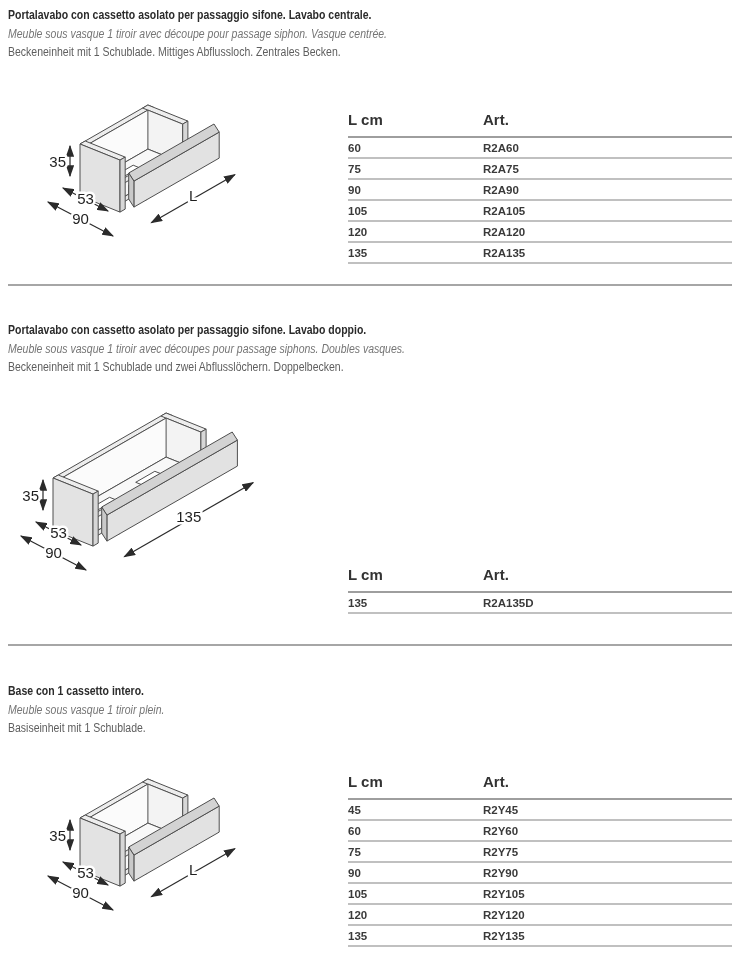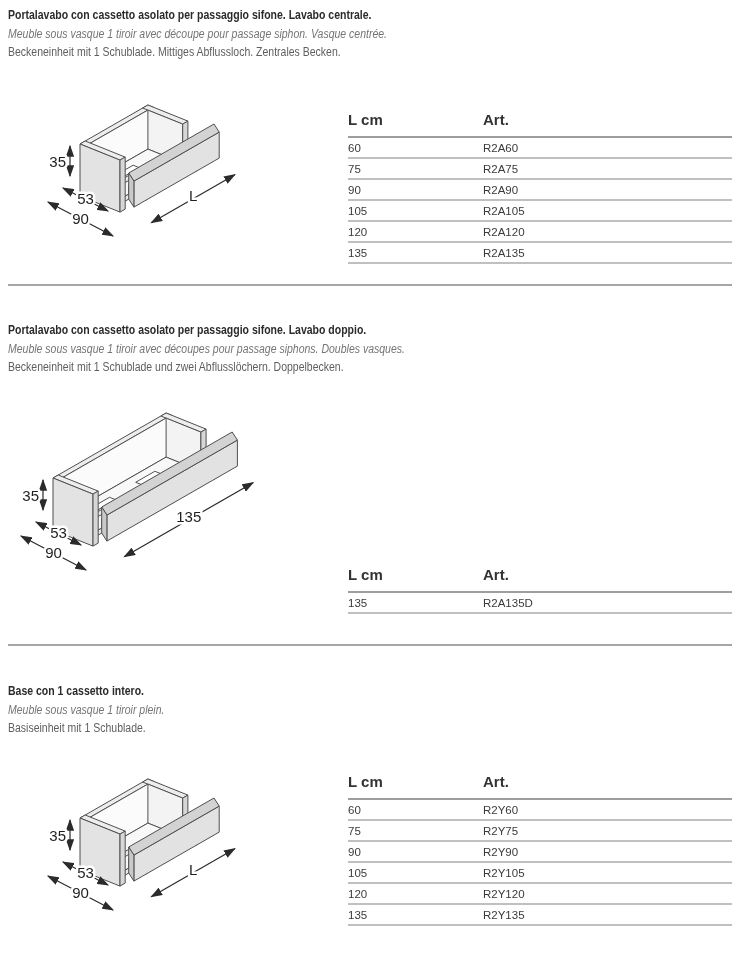--- a/index.html
+++ b/index.html
@@ -34,21 +34,21 @@
     position:absolute;left:348px;width:384px;
     border-collapse:collapse;table-layout:fixed;
   }
   #table-0{top:108px;} #table-1{top:563px;} #table-2{top:770px;}
   .art-table th{
     text-align:left;font-size:15px;font-weight:bold;color:#333;
     padding:4px 0 9px 0;border-bottom:2px solid #9e9e9e;line-height:15px;margin-left:31px;
   }
   .art-table th.col-l{width:135px;}
   .art-table td{
-    font-size:11.5px;font-weight:normal;color:#3a3a3a;
+    font-size:11.5px;font-weight:bold;color:#3a3a3a;
     padding:4px 0 3px 0;border-bottom:2px solid #c0c0c0;line-height:12px;
   }
 </style>
 </head>
 <body>
 
 <header class="sec-head" id="head-0">
   <p class="t-it">Portalavabo con cassetto asolato per passaggio sifone. Lavabo centrale.</p>
   <p class="t-fr">Meuble sous vasque 1 tiroir avec découpe pour passage siphon. Vasque centrée.</p>
   <p class="t-de">Beckeneinheit mit 1 Schublade. Mittiges Abflussloch. Zentrales Becken.</p>
@@ -221,20 +221,24 @@
 
 <table class="art-table" id="table-2">
   <thead>
     <tr>
       <th class="col-l">L cm</th>
       <th>Art.</th>
     </tr>
   </thead>
   <tbody>
       <tr>
+        <td>45</td>
+        <td>R2Y45</td>
+      </tr>
+      <tr>
         <td>60</td>
         <td>R2Y60</td>
       </tr>
       <tr>
         <td>75</td>
         <td>R2Y75</td>
       </tr>
       <tr>
         <td>90</td>
         <td>R2Y90</td>

